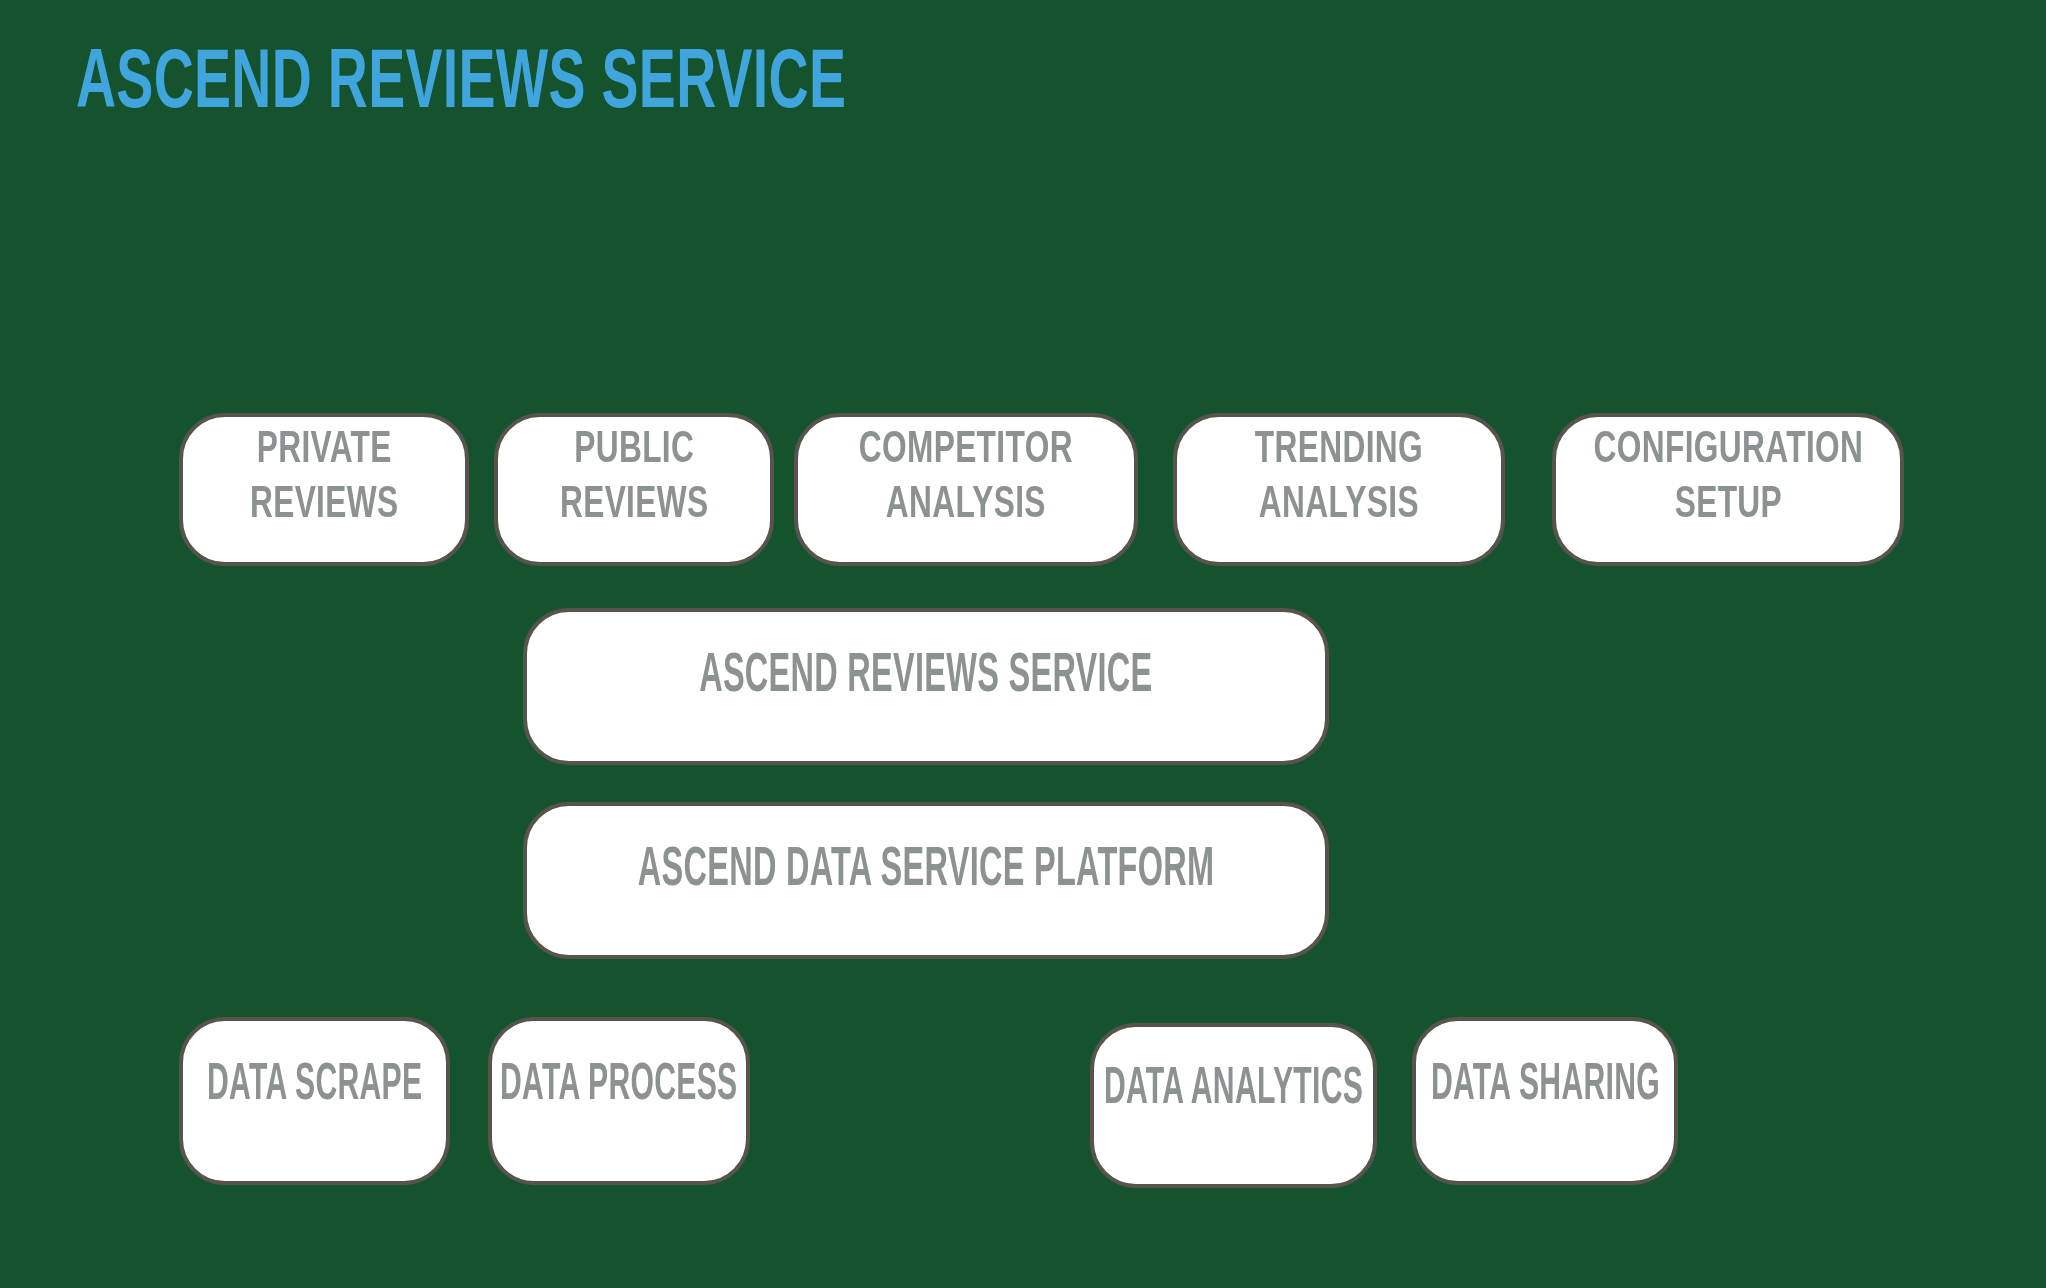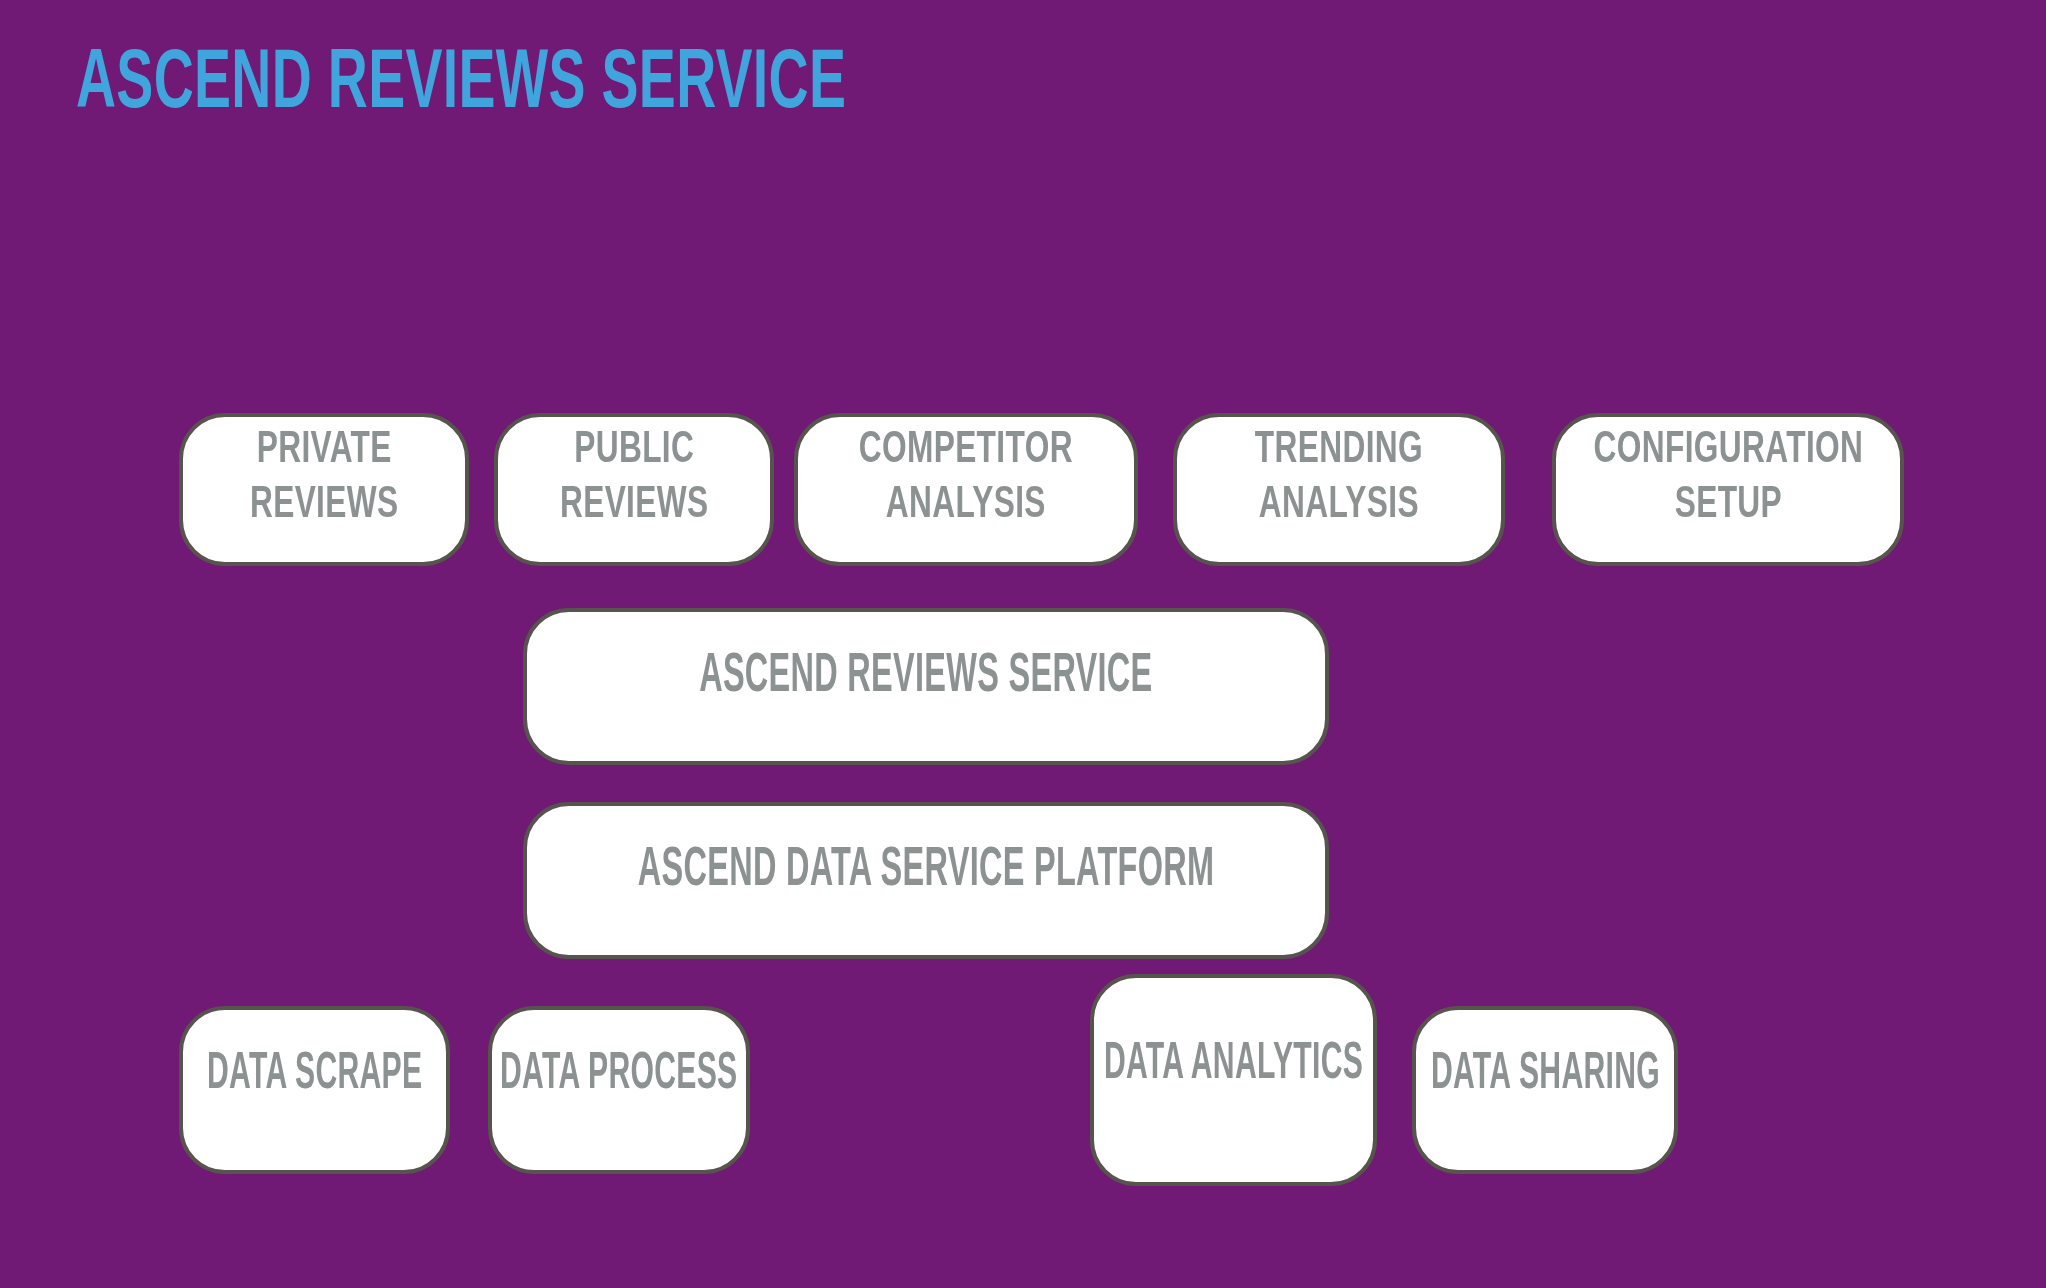--- a/index.html
+++ b/index.html
@@ -1,19 +1,19 @@
 <!DOCTYPE html>
 <html><head>
 <meta charset="utf-8">
 <style>
   html,body{margin:0;padding:0;background:#ffffff;}
   .canvas{
     position:relative;
     width:2046px;height:1288px;
-    background:#701a75;
+    background:#14532d;
     overflow:hidden;
     font-family:"Liberation Sans", sans-serif;
   }
   .title{
     position:absolute;
     left:76px;top:32px;
     margin:0;
     font-size:84px;
     font-weight:700;
     line-height:1.1;
@@ -30,21 +30,21 @@
     position:absolute;
     box-sizing:border-box;
     background:#ffffff;
     border:4.5px solid #57534D;
     border-radius:46px;
     display:flex;
     align-items:center;
     justify-content:center;
     padding-bottom:30px;
   }
-  .box.tall{padding-bottom:40px;}
+  .box.tall{padding-bottom:40px;margin-top:11px;}
   .label{
     display:block;
     font-weight:700;
     color:#8C9192;
     text-align:center;
     white-space:pre;
     line-height:1.24;
     letter-spacing:0.5px;
   }
   .label-sm{font-size:44px;transform:scaleX(0.72);}
@@ -87,20 +87,20 @@
   <div class="box" style="left:523px;top:802px;width:806px;height:157px">
     <span class="label label-lg">ASCEND DATA SERVICE PLATFORM</span>
   </div>
 
   <div class="box tall" style="left:179px;top:1006px;width:271px;height:168px">
     <span class="label label-md">DATA SCRAPE</span>
   </div>
   <div class="box tall" style="left:488px;top:1006px;width:262px;height:168px">
     <span class="label label-md">DATA PROCESS</span>
   </div>
-  <div class="box tall" style="left:1090px;top:974px;width:287px;height:212px">
+  <div class="box tall" style="left:1090px;top:1012px;width:287px;height:165px">
     <span class="label label-md">DATA ANALYTICS</span>
   </div>
   <div class="box tall" style="left:1412px;top:1006px;width:266px;height:168px">
     <span class="label label-md">DATA SHARING</span>
   </div>
 
 </div>
 
 </body></html>

